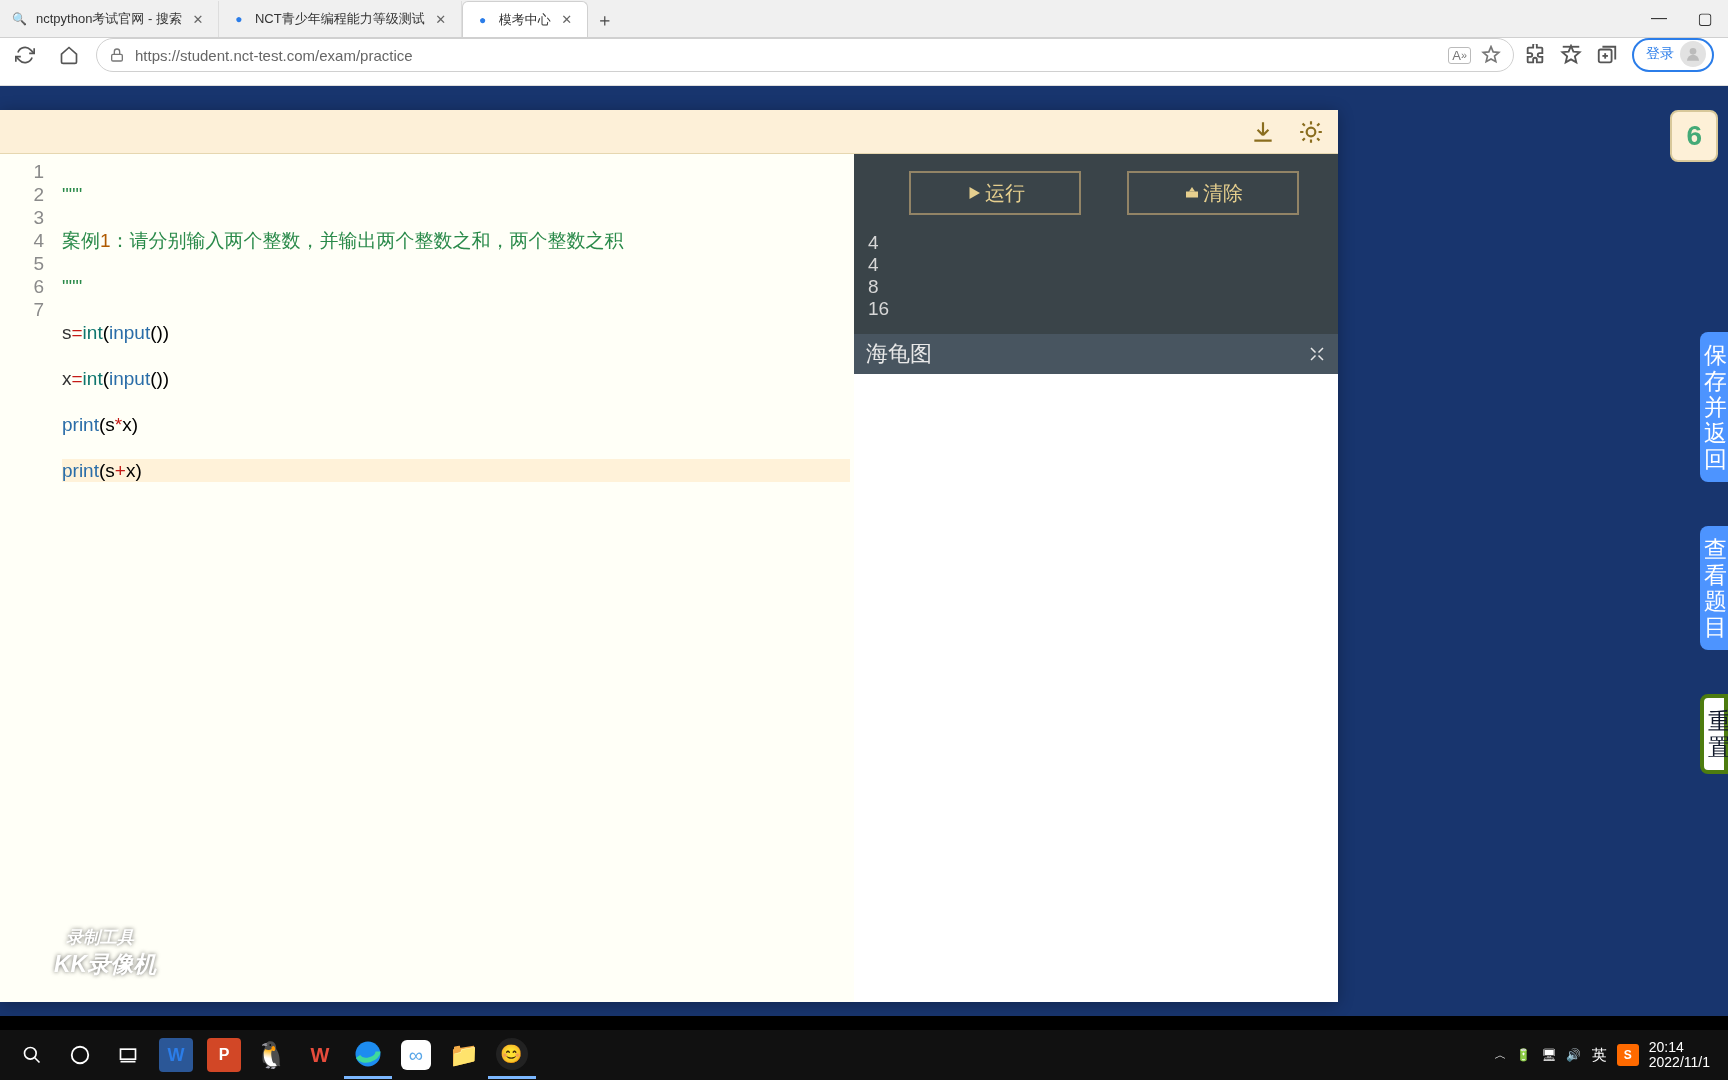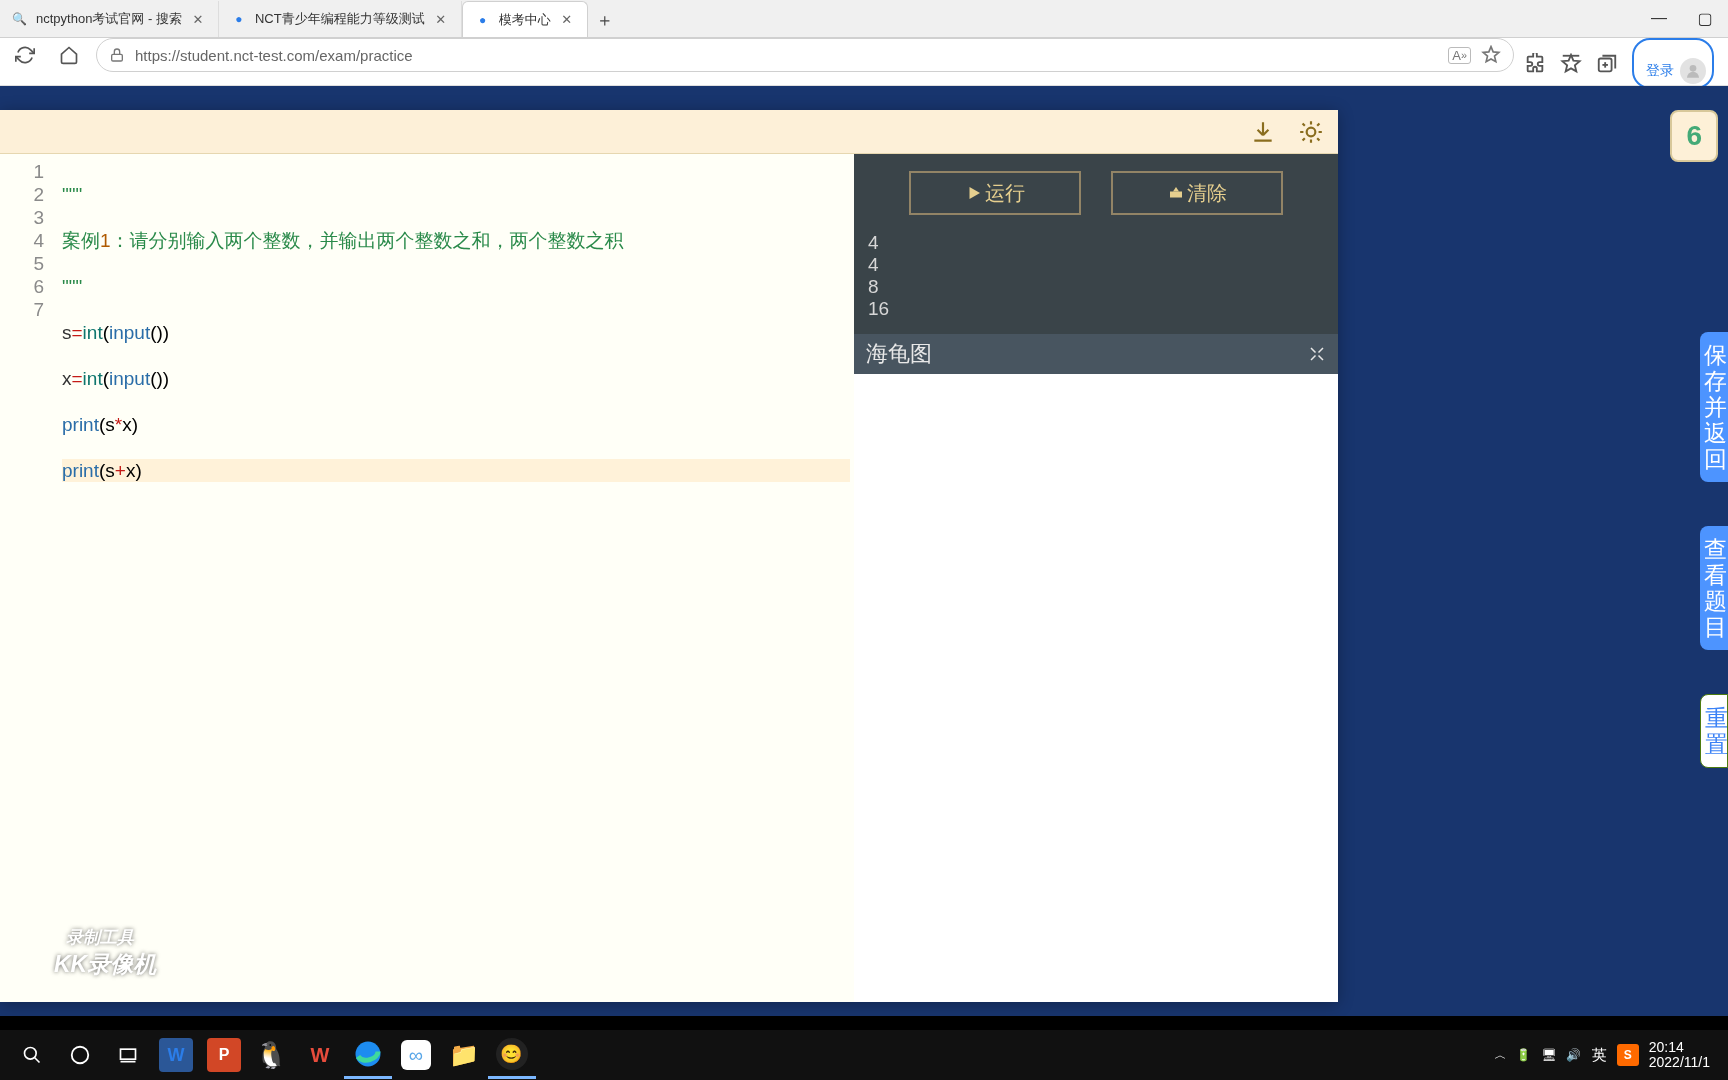--- a/index.html
+++ b/index.html
@@ -16,45 +16,45 @@
 .win-controls { margin-left:auto; display:flex; height:38px; }
 .win-btn { width:46px; display:flex; align-items:center; justify-content:center; color:#333; }
 
 .nav-bar { height:48px; background:#fff; display:flex; align-items:flex-start; padding:0 8px; gap:10px; border-bottom:1px solid #e0e0e0; }
 .nav-btn { width:34px; height:34px; display:flex; align-items:center; justify-content:center; color:#555; border-radius:4px; }
 .url-bar { flex:1; height:34px; border:1px solid #d0d0d0; border-radius:17px; display:flex; align-items:center; padding:0 12px; gap:10px; font-size:15px; color:#555; }
 .url-bar .lock { color:#777; }
 .url-text { flex:1; color:#666; }
 .nav-right { display:flex; align-items:center; gap:14px; padding-right:6px; }
 .nav-right svg, .nav-right .icon-slot { color:#555; }
-.login-btn { display:flex; align-items:center; gap:6px; border:2px solid #2b7de9; border-radius:18px; padding:18px 6px 3px 12px; color:#2b7de9; font-size:14px; }
+.login-btn { display:flex; align-items:center; gap:6px; border:2px solid #2b7de9; border-radius:18px; padding:1px 6px 3px 12px; color:#2b7de9; font-size:14px; }
 .avatar-sm { width:26px; height:26px; border-radius:50%; background:#e2e2e2; display:flex; align-items:center; justify-content:center; color:#999; }
 
 
 .page { position:absolute; top:86px; left:0; right:0; bottom:64px; background:#18356e; }
 .badge-top { position:absolute; right:10px; top:24px; background:#fdf0d7; color:#4a7; font-size:28px; font-weight:600; padding:8px 14px; border-radius:8px; border:2px solid #d8c89a; }
 .ide { position:absolute; left:0; top:24px; width:1338px; bottom:14px; background:#fff; display:flex; flex-direction:column; border-radius:2px; box-shadow:0 2px 16px rgba(0,0,0,.3); }
 .ide-toolbar { height:44px; background:#fdf0d8; border-bottom:1px solid #e6d7b0; display:flex; align-items:center; justify-content:flex-end; padding:0 14px; gap:22px; }
 .ide-body { flex:1; display:flex; min-height:0; }
 .editor { width:854px; background:#FFFFF7; display:flex; }
 .gutter { width:58px; background:#FFFFF7; padding-top:6px; text-align:right; font-family:Consolas,monospace; font-size:19px; color:#8a8a8a; }
 .gutter div { padding:0 14px 0 0; line-height:23px; }
 .code { flex:1; padding:6px 4px; font-family:Consolas,monospace; font-size:19px; line-height:23px; white-space:pre; overflow:hidden; }
 .code .line.hl { background:#fff2d9; }
 .k-str { color:#2a8a4a; } .k-var { color:#333; } .k-op { color:#c41a16; } .k-func { color:#2a6da8; } .k-int { color:#0f766e; } .k-num { color:#b05a00; }
 .panel { flex:1; background:#3a4449; display:flex; flex-direction:column; }
 .action-row { height:78px; display:flex; align-items:center; justify-content:center; gap:30px; }
-.act-btn { width:172px; height:44px; border:2px solid #928466; background:transparent; color:#e6cf8e; font-size:20px; display:flex; align-items:center; justify-content:center; gap:2px; cursor:pointer; }
+.act-btn { width:172px; height:44px; border:2px solid #928466; background:transparent; color:#e6cf8e; font-size:20px; display:flex; align-items:center; justify-content:center; gap:2px; cursor:pointer;margin-left:16px; }
 .console { padding:0 14px 14px 14px; color:#d7d7d7; font-family:Consolas,monospace; font-size:19px; line-height:22px; }
 .turtle-head { height:40px; background:#485560; display:flex; align-items:center; justify-content:space-between; padding:0 12px; color:#e8e8e8; font-size:22px; }
 .turtle-body { flex:1; background:#fff; }
 
 .side-floats { position:absolute; right:0; top:246px; display:flex; flex-direction:column; gap:44px; }
 .float-btn { background:#4d94ff; color:#fff; width:28px; border-radius:8px 0 0 8px; padding:10px 4px; font-size:23px; line-height:26px; text-align:center; }
-.float-btn.white { background:#fff; color:#3b82f6; border:1px solid #4d7c0f; }
+.float-btn.white { background:#fff; color:#0f172a; border:4px solid #4d7c0f; }
 
 .watermark { position:absolute; left:54px; bottom:36px; font-size:23px; font-weight:700; color:#fff; text-shadow:0 0 4px rgba(0,0,0,.6); font-style:italic; }
 .watermark .sm { font-size:17px; display:block; margin-left:12px; }
 
 
 .taskbar { position:absolute; left:0; right:0; bottom:0; height:50px; background:#111; display:flex; align-items:center; padding:0 8px; }
 .task-ico { width:48px; height:48px; display:flex; align-items:center; justify-content:center; color:#fff; }
 .task-ico.active { border-bottom:3px solid #7bb7ff; }
 .tray { margin-left:auto; display:flex; align-items:center; gap:10px; color:#fff; font-size:12px; padding-right:10px; }
 .tray .clock { line-height:15px; font-size:14px; }

